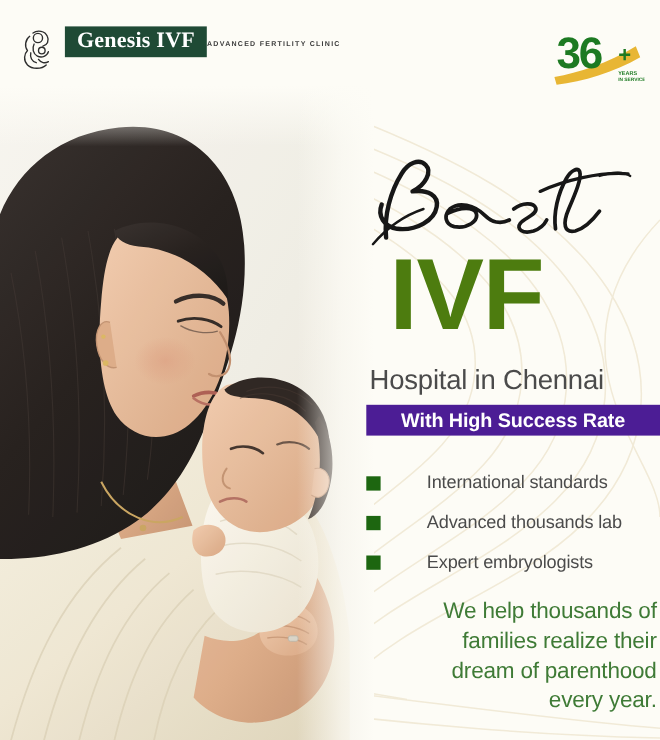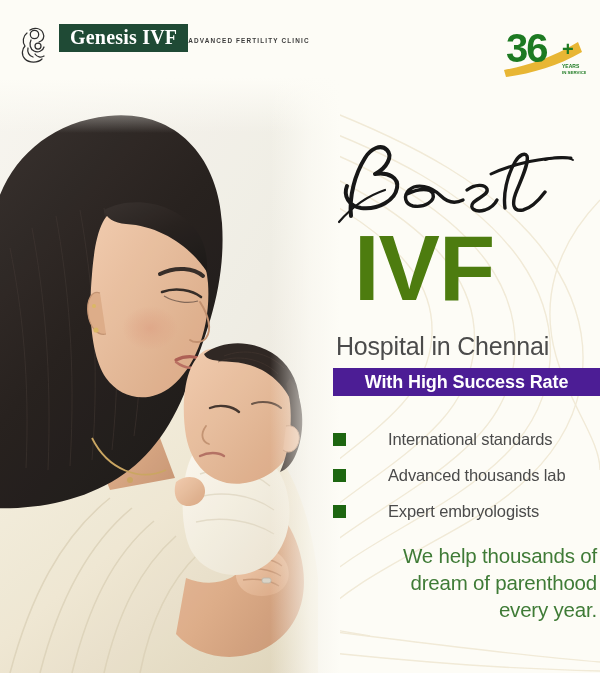--- a/index.html
+++ b/index.html
@@ -425,18 +425,19 @@
         <span class="feature-label">Advanced thousands lab</span>
       </li>
       <li class="feature-item">
         <span class="feature-bullet"></span>
         <span class="feature-label">Expert embryologists</span>
       </li>
     </ul>
 
     <p class="closing">
       <span class="closing-line">We help thousands of</span>
+      <span class="closing-line">families realize their</span>
       <span class="closing-line">dream of parenthood</span>
       <span class="closing-line">every year.</span>
     </p>
 
   </div>
 </div>
 
 </body></html>

